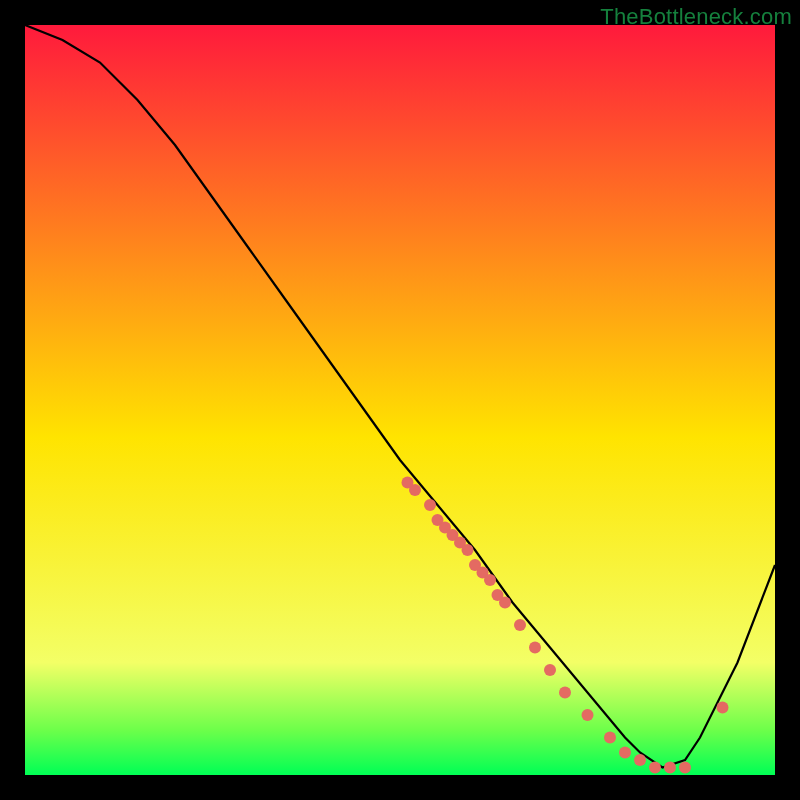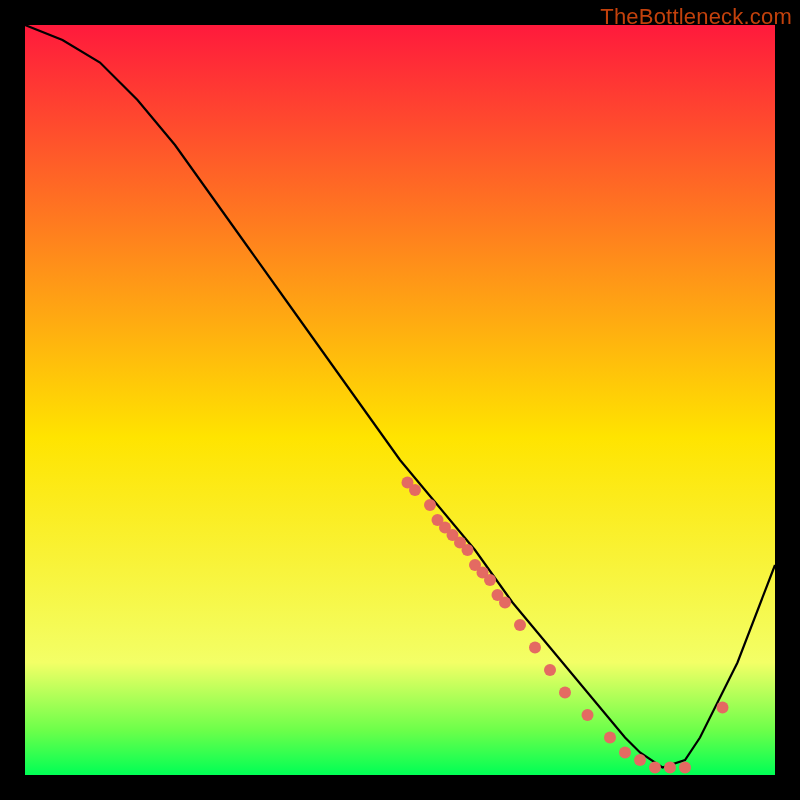--- a/index.html
+++ b/index.html
@@ -19,21 +19,21 @@
     position: absolute;
     left: 0;
     top: 0;
   }
   .watermark {
     position: absolute;
     top: 4px;
     right: 8px;
     font-family: Arial, Helvetica, sans-serif;
     font-size: 22px;
-    color: #c2410c;
+    color: #15803d;
     letter-spacing: 0.2px;
     user-select: none;
   }
 </style>
 </head>
 <body>
 
 <div class="stage">
 
   <svg width="800" height="800" viewBox="0 0 800 800">

